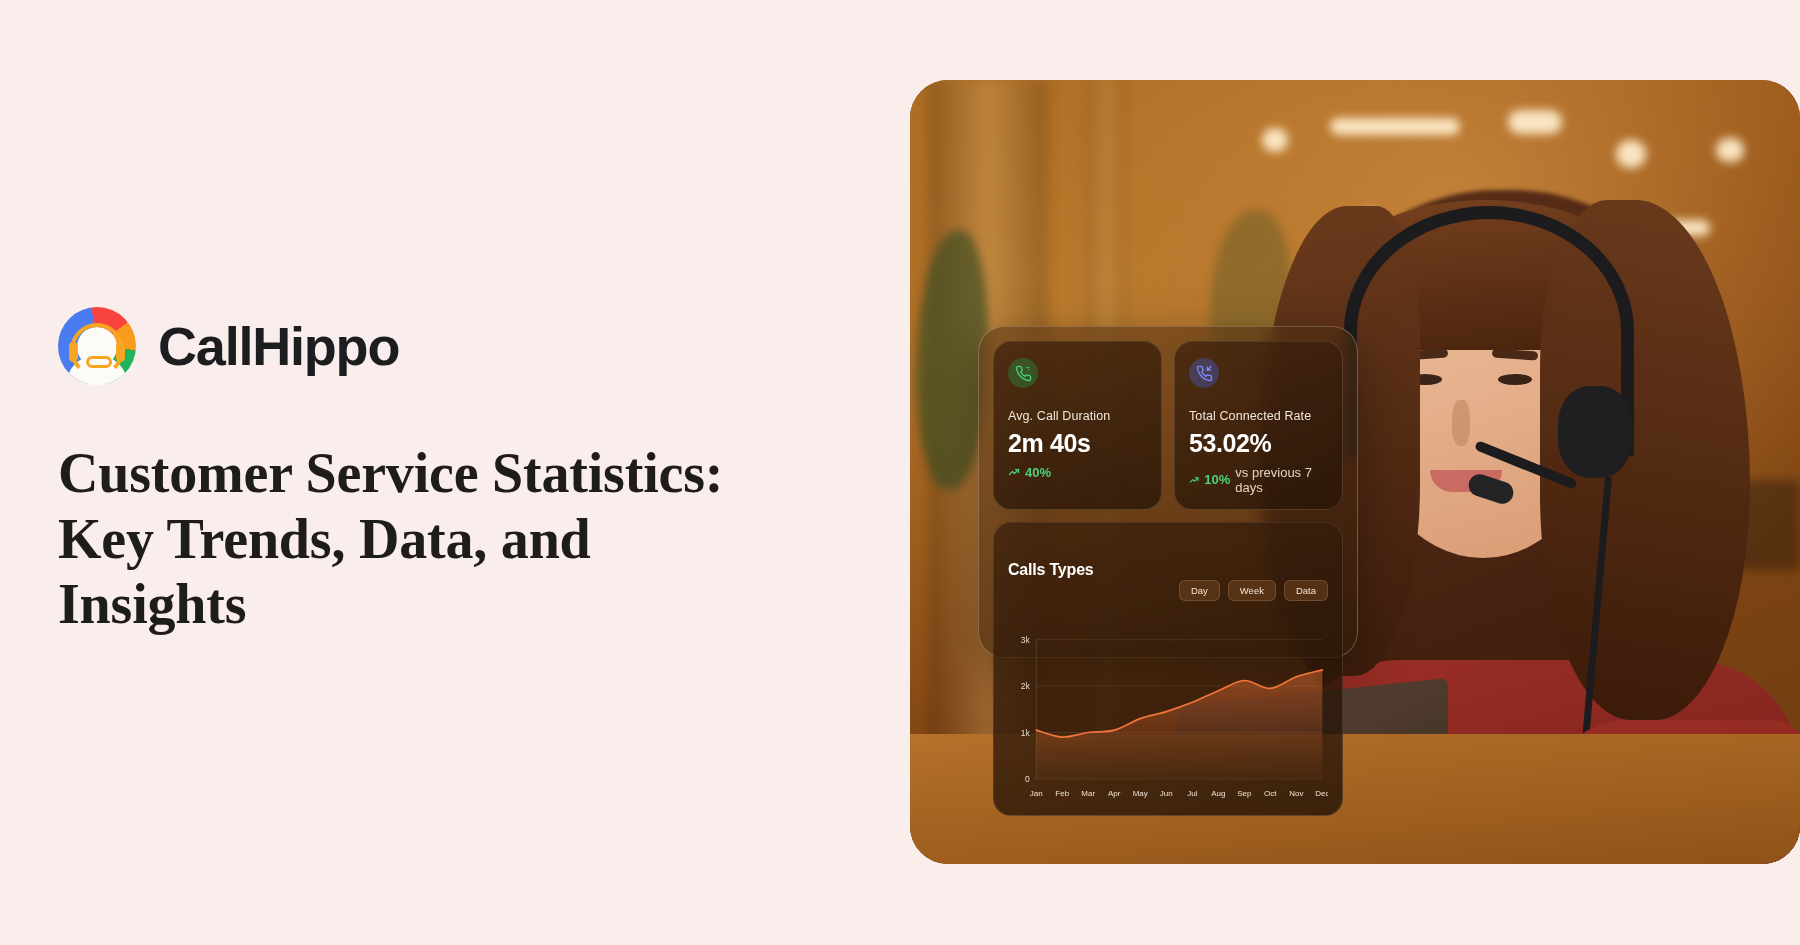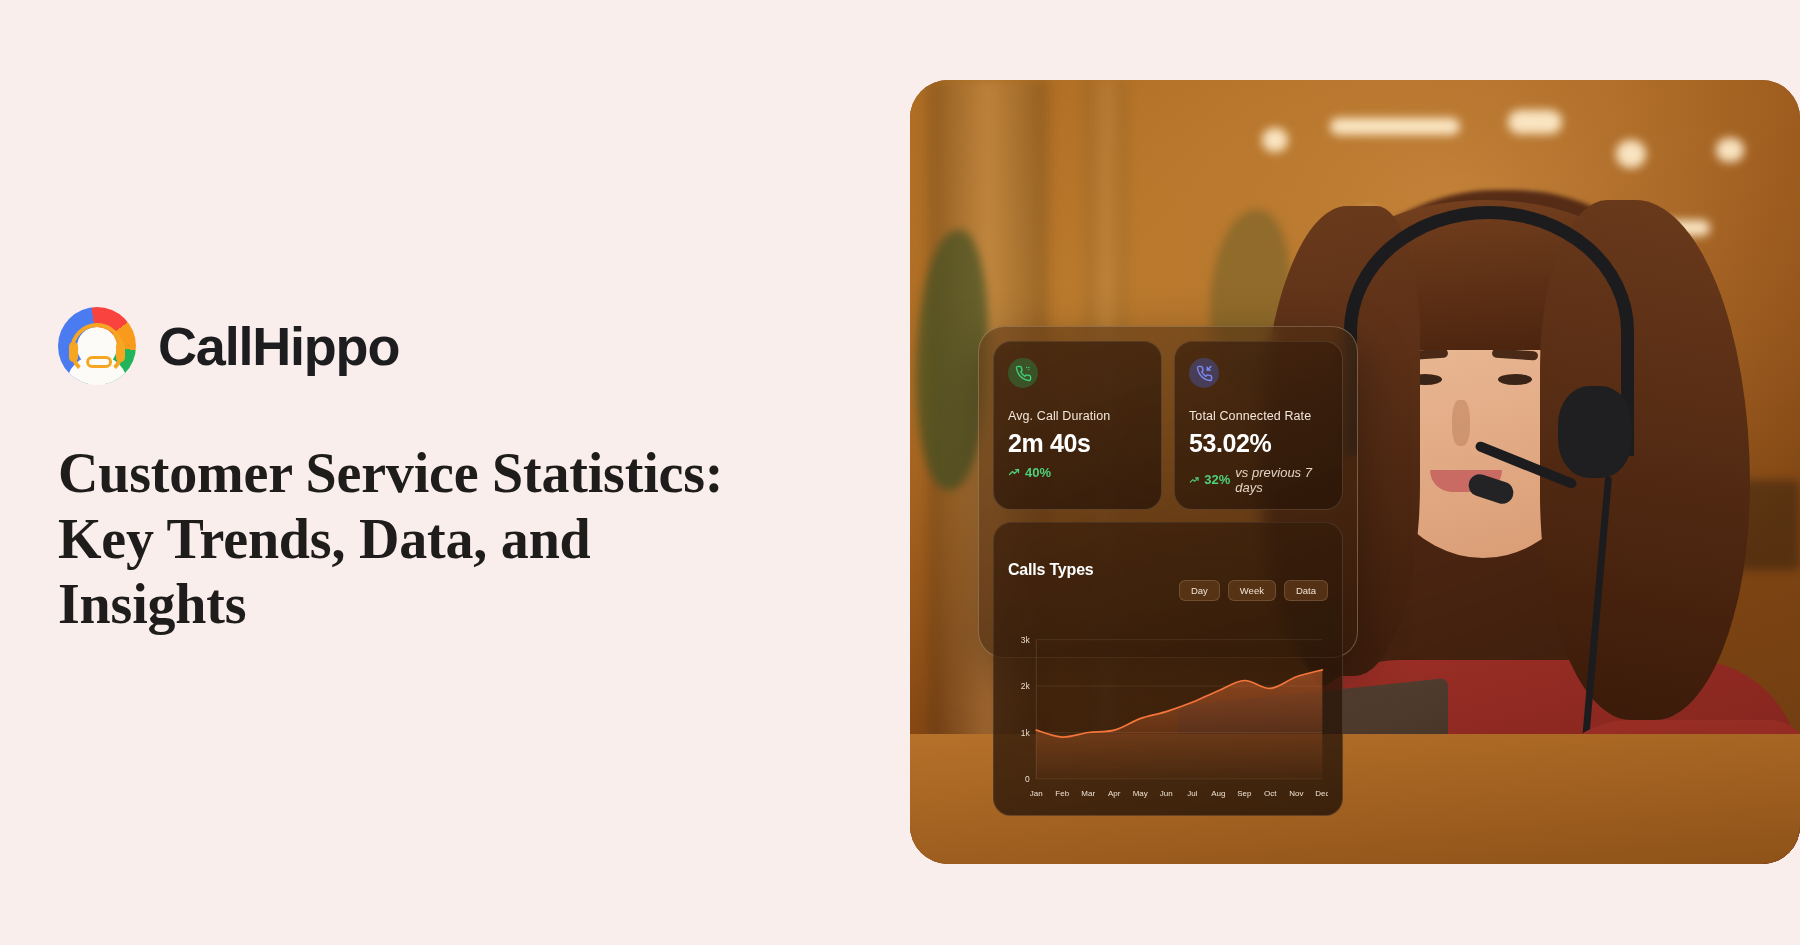--- a/index.html
+++ b/index.html
@@ -222,21 +222,21 @@
     width:30px; height:30px; border-radius:50%;
     display:flex; align-items:center; justify-content:center;
     margin-bottom:14px;
   }
   .kpi-icon.green { background:rgba(34,160,80,.35); }
   .kpi-icon.blue  { background:rgba(72,96,220,.35); }
   .kpi-label { font-size:12.5px; color:#f3e6da; font-weight:500; letter-spacing:.1px; }
   .kpi-value { font-size:25px; font-weight:700; color:#fff; letter-spacing:-.4px; line-height:1.1; }
   .kpi-delta { display:flex; align-items:center; gap:5px; font-size:13px; }
   .kpi-delta .pct { color:#4ed17a; font-weight:600; }
-  .kpi-delta .cmp { color:#e3d2c3;font-style:italic; }
+  .kpi-delta .cmp { color:#e3d2c3; }
 
   .chart-card {
     flex:1; border-radius:18px; padding:16px 14px 12px;
     background:linear-gradient(165deg, rgba(58,31,12,.72), rgba(34,18,7,.8));
     border:1px solid rgba(255,226,190,.12);
     display:flex; flex-direction:column;gap:21px;
   }
   .chart-head { display:flex; align-items:center; justify-content:space-between; margin-bottom:12px; }
   .chart-title { font-size:16px; font-weight:600; color:#fff; letter-spacing:-.2px; }
   .seg-group { display:flex; gap:8px; }
@@ -351,21 +351,21 @@
               <polyline points="16 3 16 7 20 7"></polyline>
           </svg>
         </div>
         <div class="kpi-label">Total Connected Rate</div>
         <div class="kpi-value">53.02%</div>
         <div class="kpi-delta">
           <svg width="12" height="12" viewBox="0 0 24 24" fill="none" stroke="#4ed17a" stroke-width="2.5" stroke-linecap="round" stroke-linejoin="round">
             <polyline points="3 17 9 11 13 15 21 7"></polyline>
               <polyline points="15 7 21 7 21 13"></polyline>
           </svg>
-          <span class="pct">32%</span>
+          <span class="pct">10%</span>
           <span class="cmp">vs previous 7 days</span>
         </div>
       </div>
     </div>
 
     <div class="chart-card">
       <div class="chart-head">
         <div class="chart-title">Calls Types</div>
         <div class="seg-group">
           <div class="seg-btn">Day</div>

